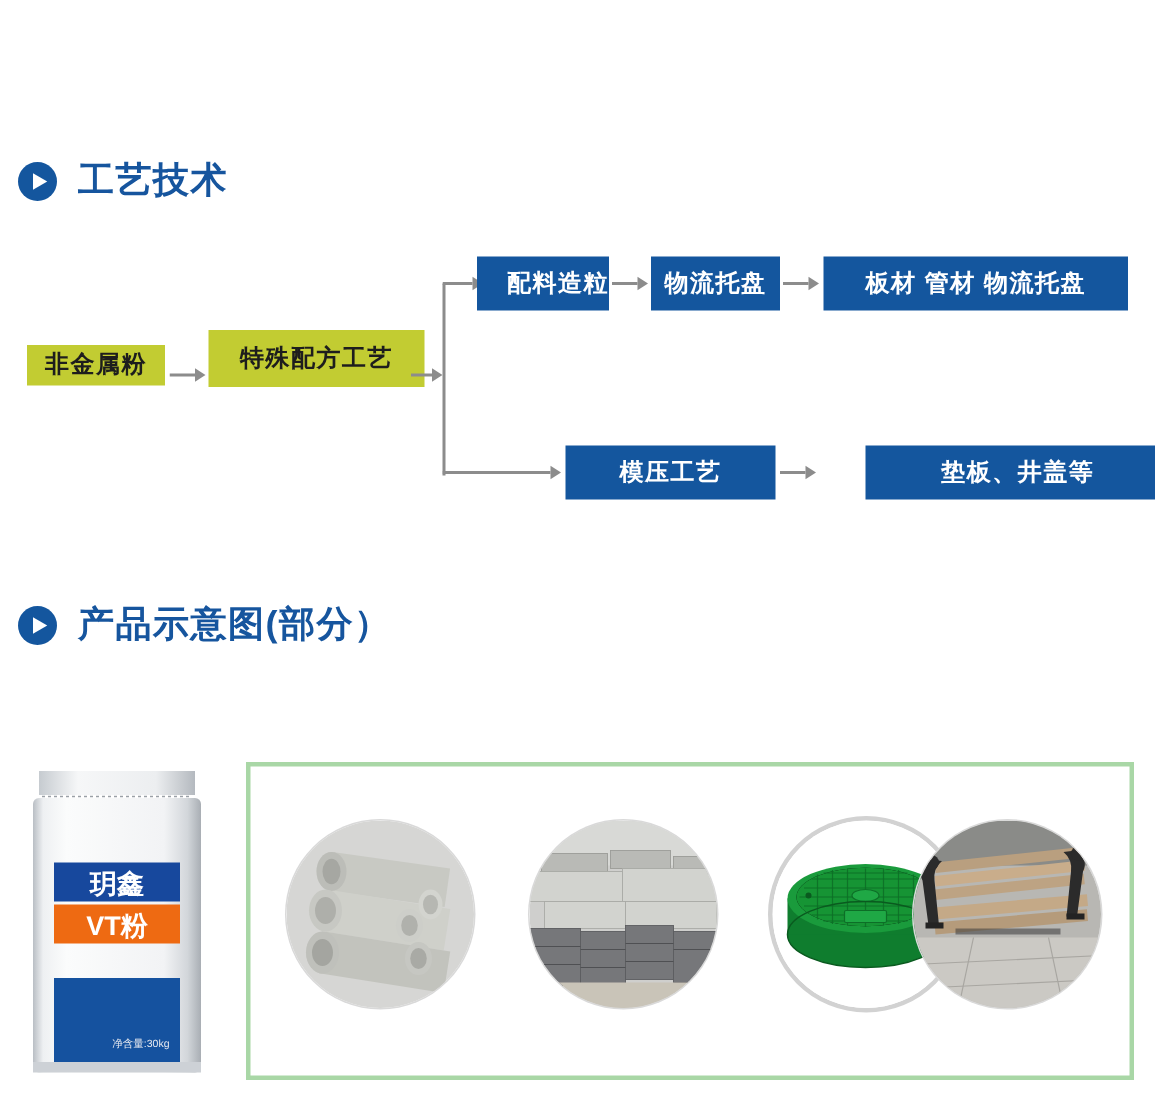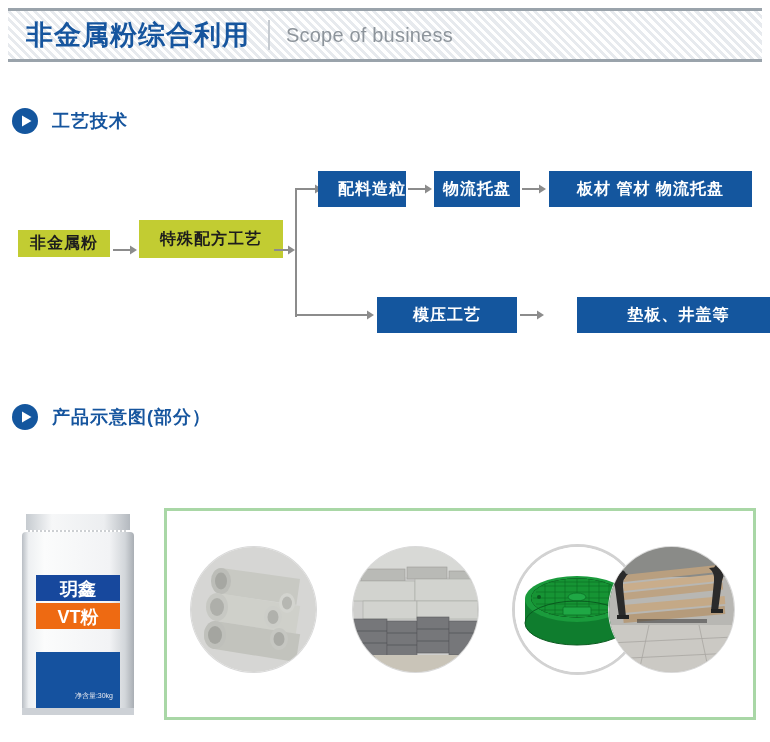--- a/index.html
+++ b/index.html
@@ -36,21 +36,21 @@
   .banner-en {
     font-size: 20px; color: #8d949b; letter-spacing: 0.2px;
     font-weight: normal;
   }
 
   
   .section-head { position: absolute; display: flex; align-items: center; }
   .play-icon { width: 26px; height: 26px; flex: 0 0 26px; }
   .sec-title {
     margin-left: 14px;
-    font-size: 18px; font-weight: bold; color: #16559e; letter-spacing: 1px;
+    font-size: 24px; font-weight: bold; color: #16559e; letter-spacing: 1px;
     line-height: 1;
   }
   .sec-sub {
     position: absolute;
     font-size: 16px; color: #8d949b; letter-spacing: 0.2px;
   }
 
   
   .flow { position: absolute; left: 0; top: 160px; width: 770px; height: 190px; }
   .node {
@@ -76,25 +76,20 @@
     box-shadow: 0 0 0 1px #d9d9d9;
   }
 
   .label-hidden { position: absolute; width: 1px; height: 1px; overflow: hidden; opacity: 0; }
 </style>
 </head>
 <body>
 
 <div class="page">
 
-  <div class="banner">
-    <div class="banner-cn">非金属粉综合利用</div>
-    <div class="banner-sep"></div>
-    <div class="banner-en">Scope of business</div>
-  </div>
 
   <div class="section-head" style="left:12px; top:108px;">
     <svg class="play-icon" viewBox="0 0 26 26">
       <circle cx="13" cy="13" r="13" fill="#14569e"></circle>
       <polygon points="10,7.5 19.5,13 10,18.5" fill="#ffffff"></polygon>
     </svg>
     <div class="sec-title">工艺技术</div>
   </div>
 
   <div class="flow">

